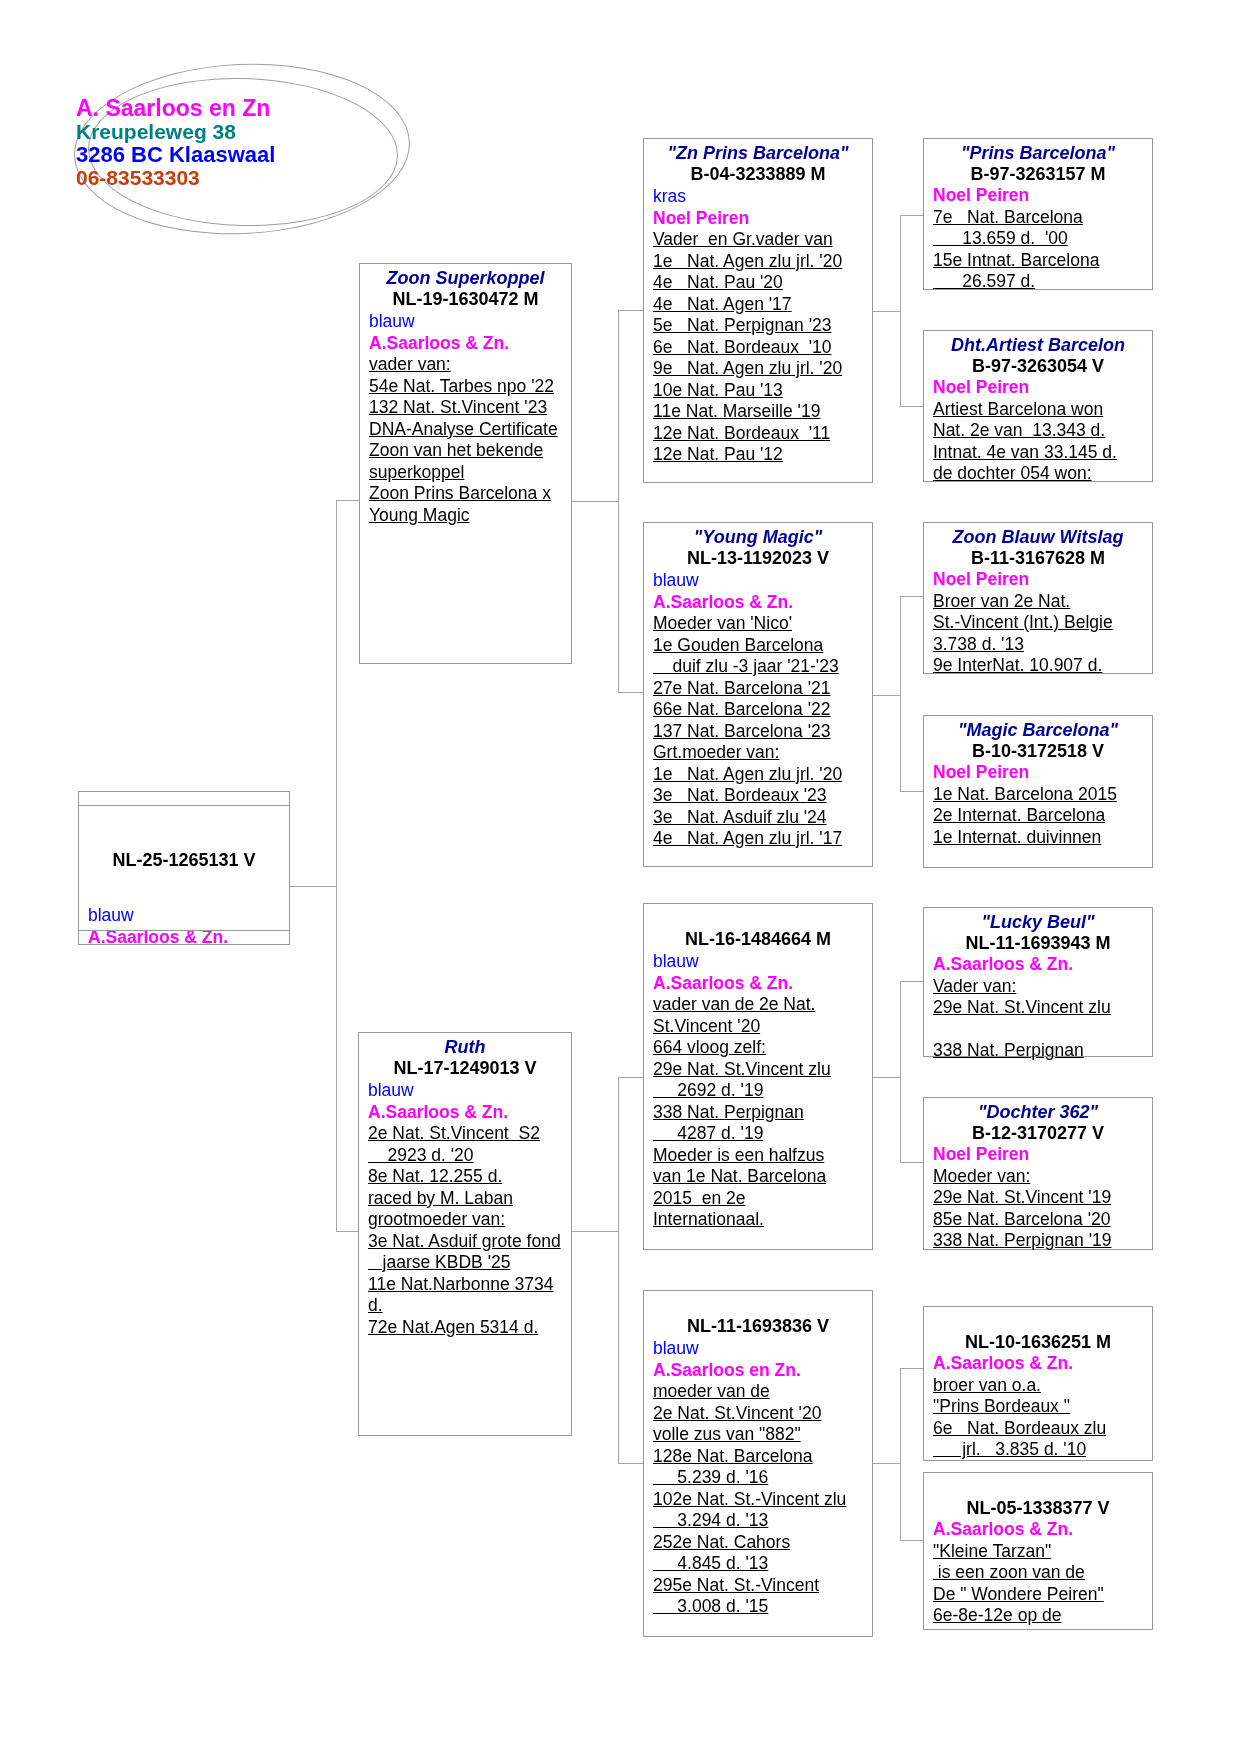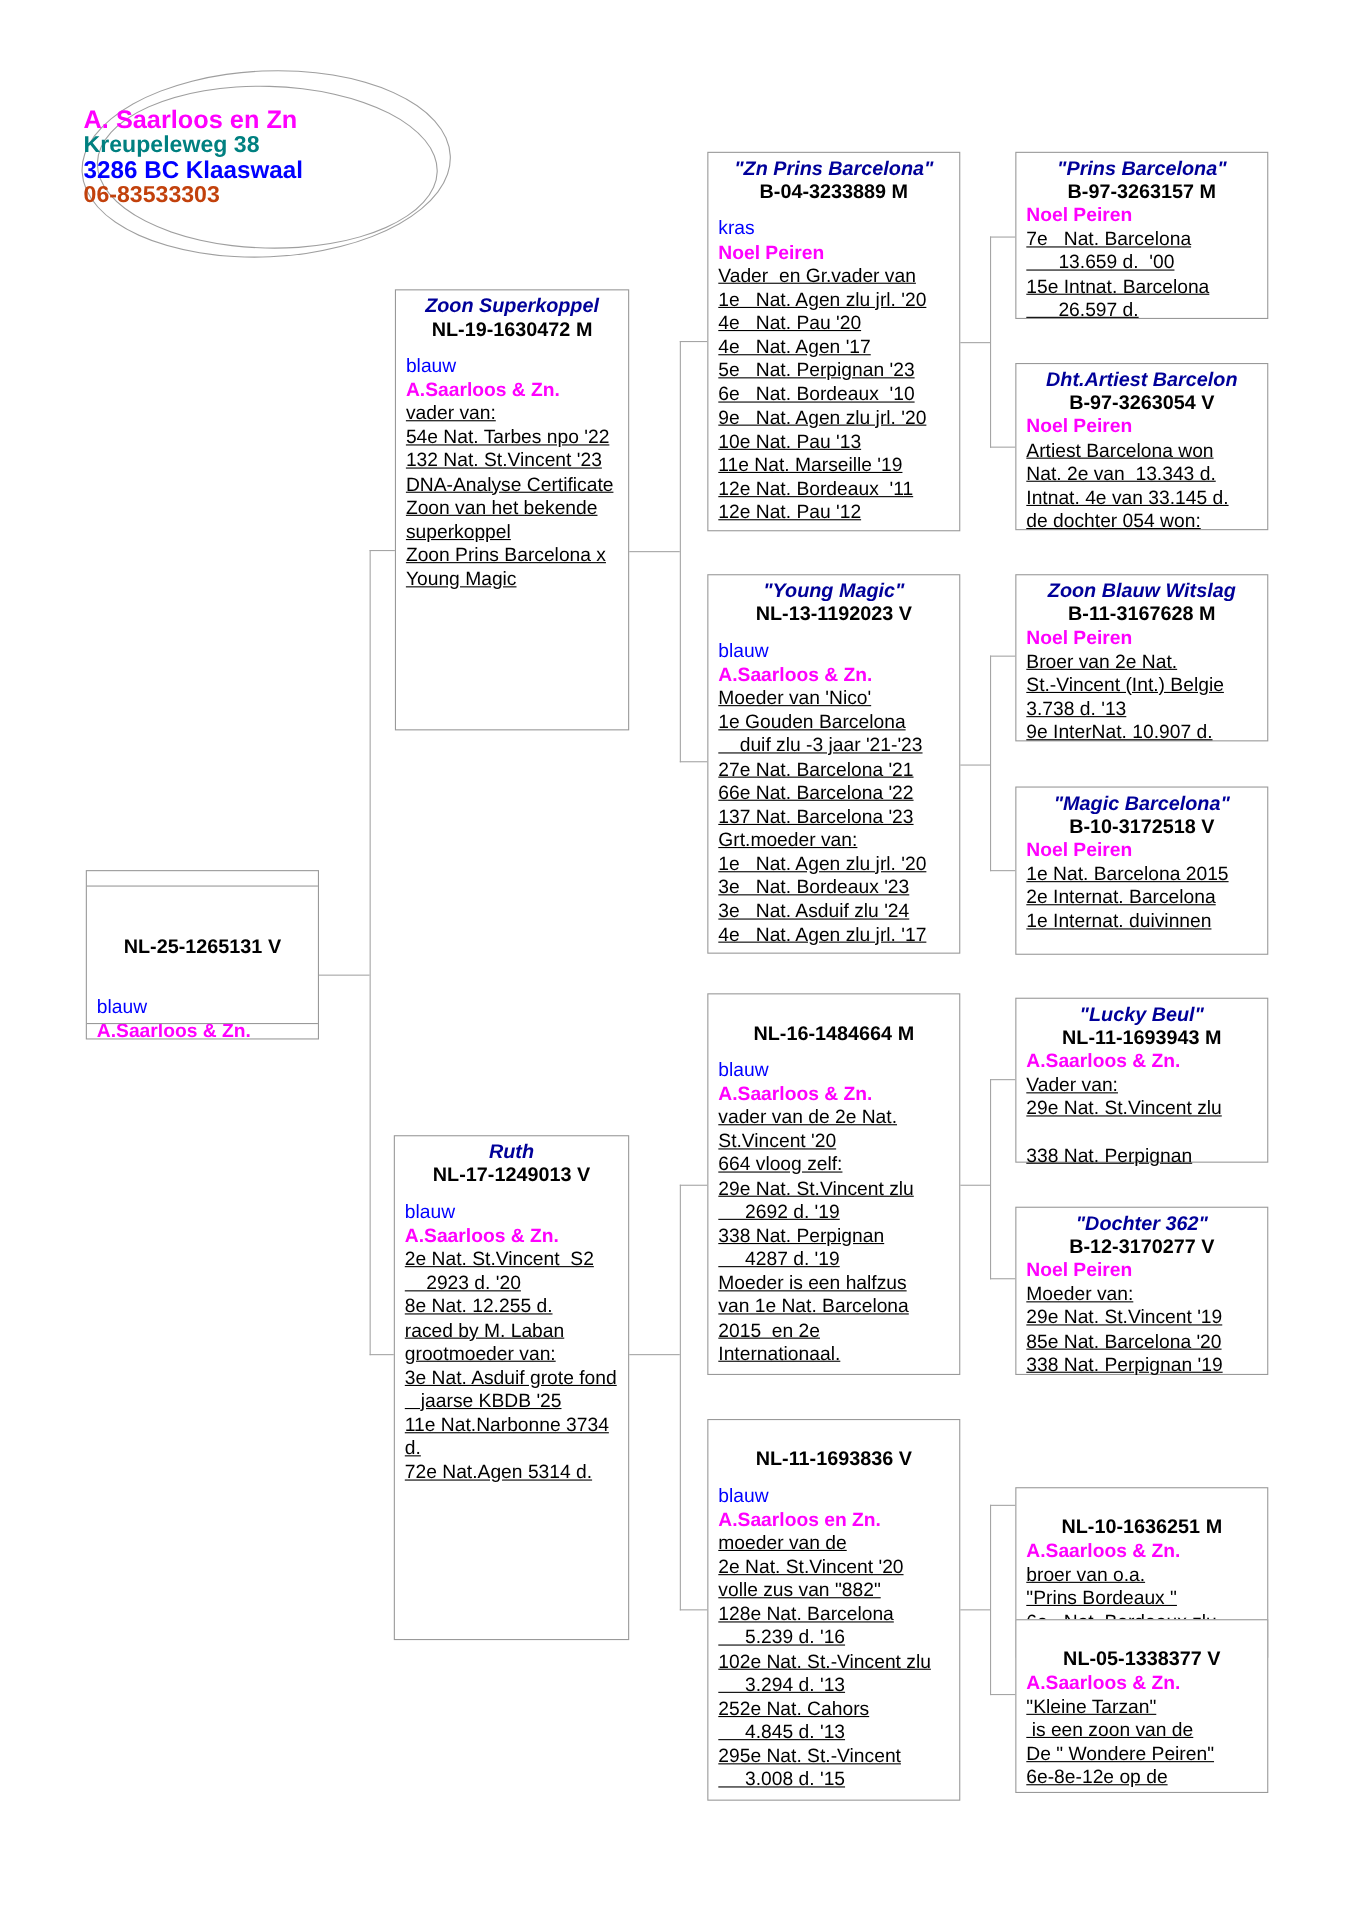--- a/index.html
+++ b/index.html
@@ -17,46 +17,46 @@
   .lh3{font-size:22px;color:#0000ff;}
   .lh4{font-size:21px;color:#c2410c;}
 
   
   .box{position:absolute;border:1px solid #999;background:#fff;font-size:17.5px;
        line-height:21.5px;color:#000;box-sizing:border-box;padding-top:4px;}
   .bname{min-height:21px;line-height:21px;text-align:center;font-weight:bold;
          font-style:italic;color:#000099;font-size:18px;white-space:pre;}
   .bid{min-height:21px;line-height:21px;text-align:center;font-weight:bold;
        color:#000;font-size:18px;white-space:pre;}
-  .bcolor{color:#0000ff;padding-left:9px;margin-top:12px;min-height:21.5px;white-space:pre;}
+  .bcolor{color:#0000ff;padding-left:9px;margin-top:1px;min-height:21.5px;white-space:pre;}
   .bowner{color:#ff00ff;font-weight:bold;padding-left:9px;min-height:21.5px;white-space:pre;}
   .blines{padding-left:9px;text-decoration:underline;}
   .bline{min-height:21.5px;white-space:pre;}
 
   
   #box-root{left:78px;top:791px;width:212px;height:154px;}
   #box-root .bid{margin-top:54px;}
   #box-root .bcolor{margin-top:34px;}
   .root-line{position:absolute;left:0;right:0;height:0;border-top:1px solid #999;}
 
   #box-zoon-superkoppel{left:359px;top:263px;width:213px;height:401px;}
-  #box-ruth{left:358px;top:1032px;width:214px;height:459px;}
+  #box-ruth{left:358px;top:1032px;width:214px;height:404px;}
 
   #box-zn-prins{left:643px;top:138px;width:230px;height:345px;}
   #box-young-magic{left:643px;top:522px;width:230px;height:345px;}
   #box-nl16{left:643px;top:903px;width:230px;height:347px;}
   #box-nl11{left:643px;top:1290px;width:230px;height:347px;}
 
   #box-prins-barcelona{left:923px;top:138px;width:230px;height:152px;}
   #box-dht-artiest{left:923px;top:330px;width:230px;height:152px;}
   #box-zoon-blauw{left:923px;top:522px;width:230px;height:152px;}
   #box-magic-barcelona{left:923px;top:715px;width:230px;height:153px;}
   #box-lucky-beul{left:923px;top:907px;width:230px;height:150px;}
   #box-dochter-362{left:923px;top:1097px;width:230px;height:153px;}
-  #box-nl10{left:923px;top:1352px;width:230px;height:155px;}
+  #box-nl10{left:923px;top:1306px;width:230px;height:155px;}
   #box-nl05{left:923px;top:1472px;width:230px;height:158px;}
 
   .conn{position:absolute;background:#a5a5a5;}
 </style>
 </head>
 <body>
 
 <div id="page">
 
   <div class="oval" id="oval-outer"></div>

